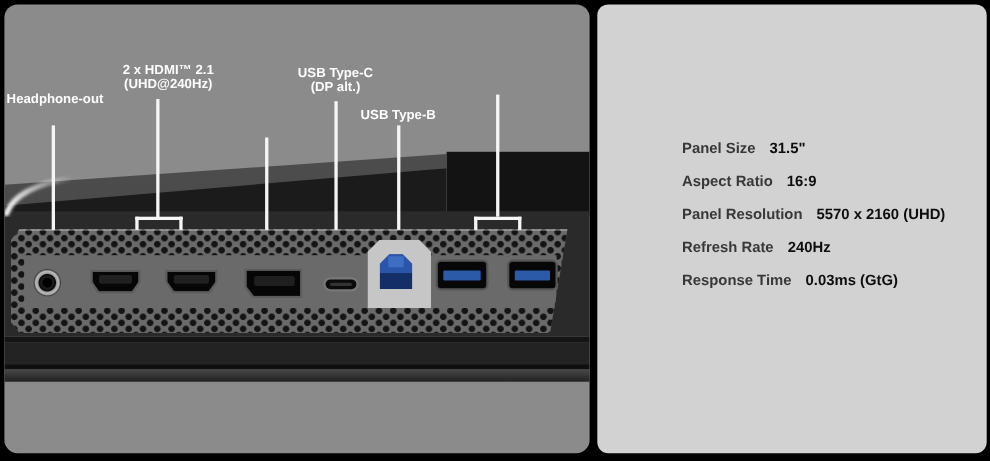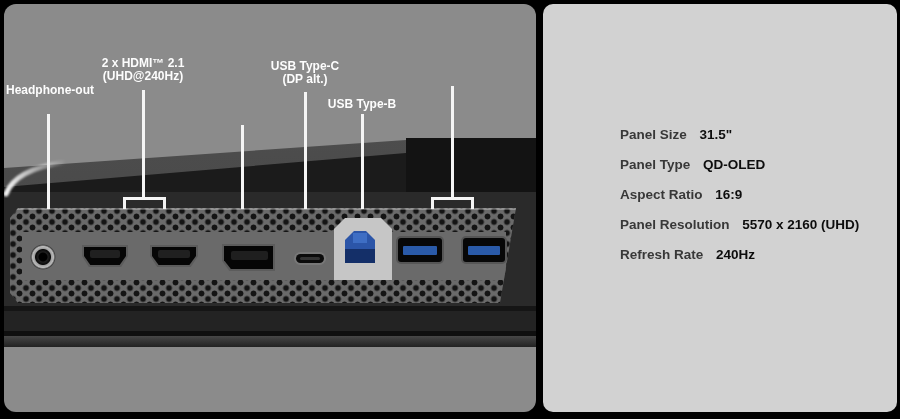--- a/index.html
+++ b/index.html
@@ -148,49 +148,49 @@
   <div class="lline" style="left:300px;top:88px;width:3px;height:117px;"></div>
   <div class="lline" style="left:357px;top:110px;width:3px;height:95px;"></div>
   <div class="lline" style="left:447px;top:82px;width:3px;height:111px;"></div>
   <div class="lline" style="left:427px;top:193px;width:43px;height:3px;"></div>
   <div class="lline" style="left:427px;top:193px;width:3px;height:12px;"></div>
   <div class="lline" style="left:467px;top:193px;width:3px;height:12px;"></div>
 
   <div class="plabel" style="left:0;top:80px;width:92px;">
     <span>Headphone-out</span>
   </div>
-  <div class="plabel" style="left:66px;top:53px;width:146px;">
+  <div class="plabel" style="left:76px;top:53px;width:146px;">
     <span>2 x HDMI™ 2.1</span><br>
     <span>(UHD@240Hz)</span>
   </div>
   <div class="plabel" style="left:298px;top:94px;width:120px;">
     <span>USB Type-B</span>
   </div>
   <div class="plabel" style="left:241px;top:56px;width:120px;">
     <span>USB Type-C</span><br>
     <span>(DP alt.)</span>
   </div>
 </div>
 
 <div class="card right">
   <div class="specs">
     <div class="spec-row">
       <span class="spec-label">Panel Size</span>
       <span class="spec-value">31.5"</span>
     </div>
     <div class="spec-row">
-      <span class="spec-label">Panel Type</span>
-      <span class="spec-value">QD-OLED</span>
-    </div>
-    <div class="spec-row">
       <span class="spec-label">Aspect Ratio</span>
       <span class="spec-value">16:9</span>
     </div>
     <div class="spec-row">
       <span class="spec-label">Panel Resolution</span>
       <span class="spec-value">5570 x 2160 (UHD)</span>
     </div>
     <div class="spec-row">
       <span class="spec-label">Refresh Rate</span>
       <span class="spec-value">240Hz</span>
     </div>
+    <div class="spec-row">
+      <span class="spec-label">Response Time</span>
+      <span class="spec-value">0.03ms (GtG)</span>
+    </div>
   </div>
 </div>
 
 </body></html>

